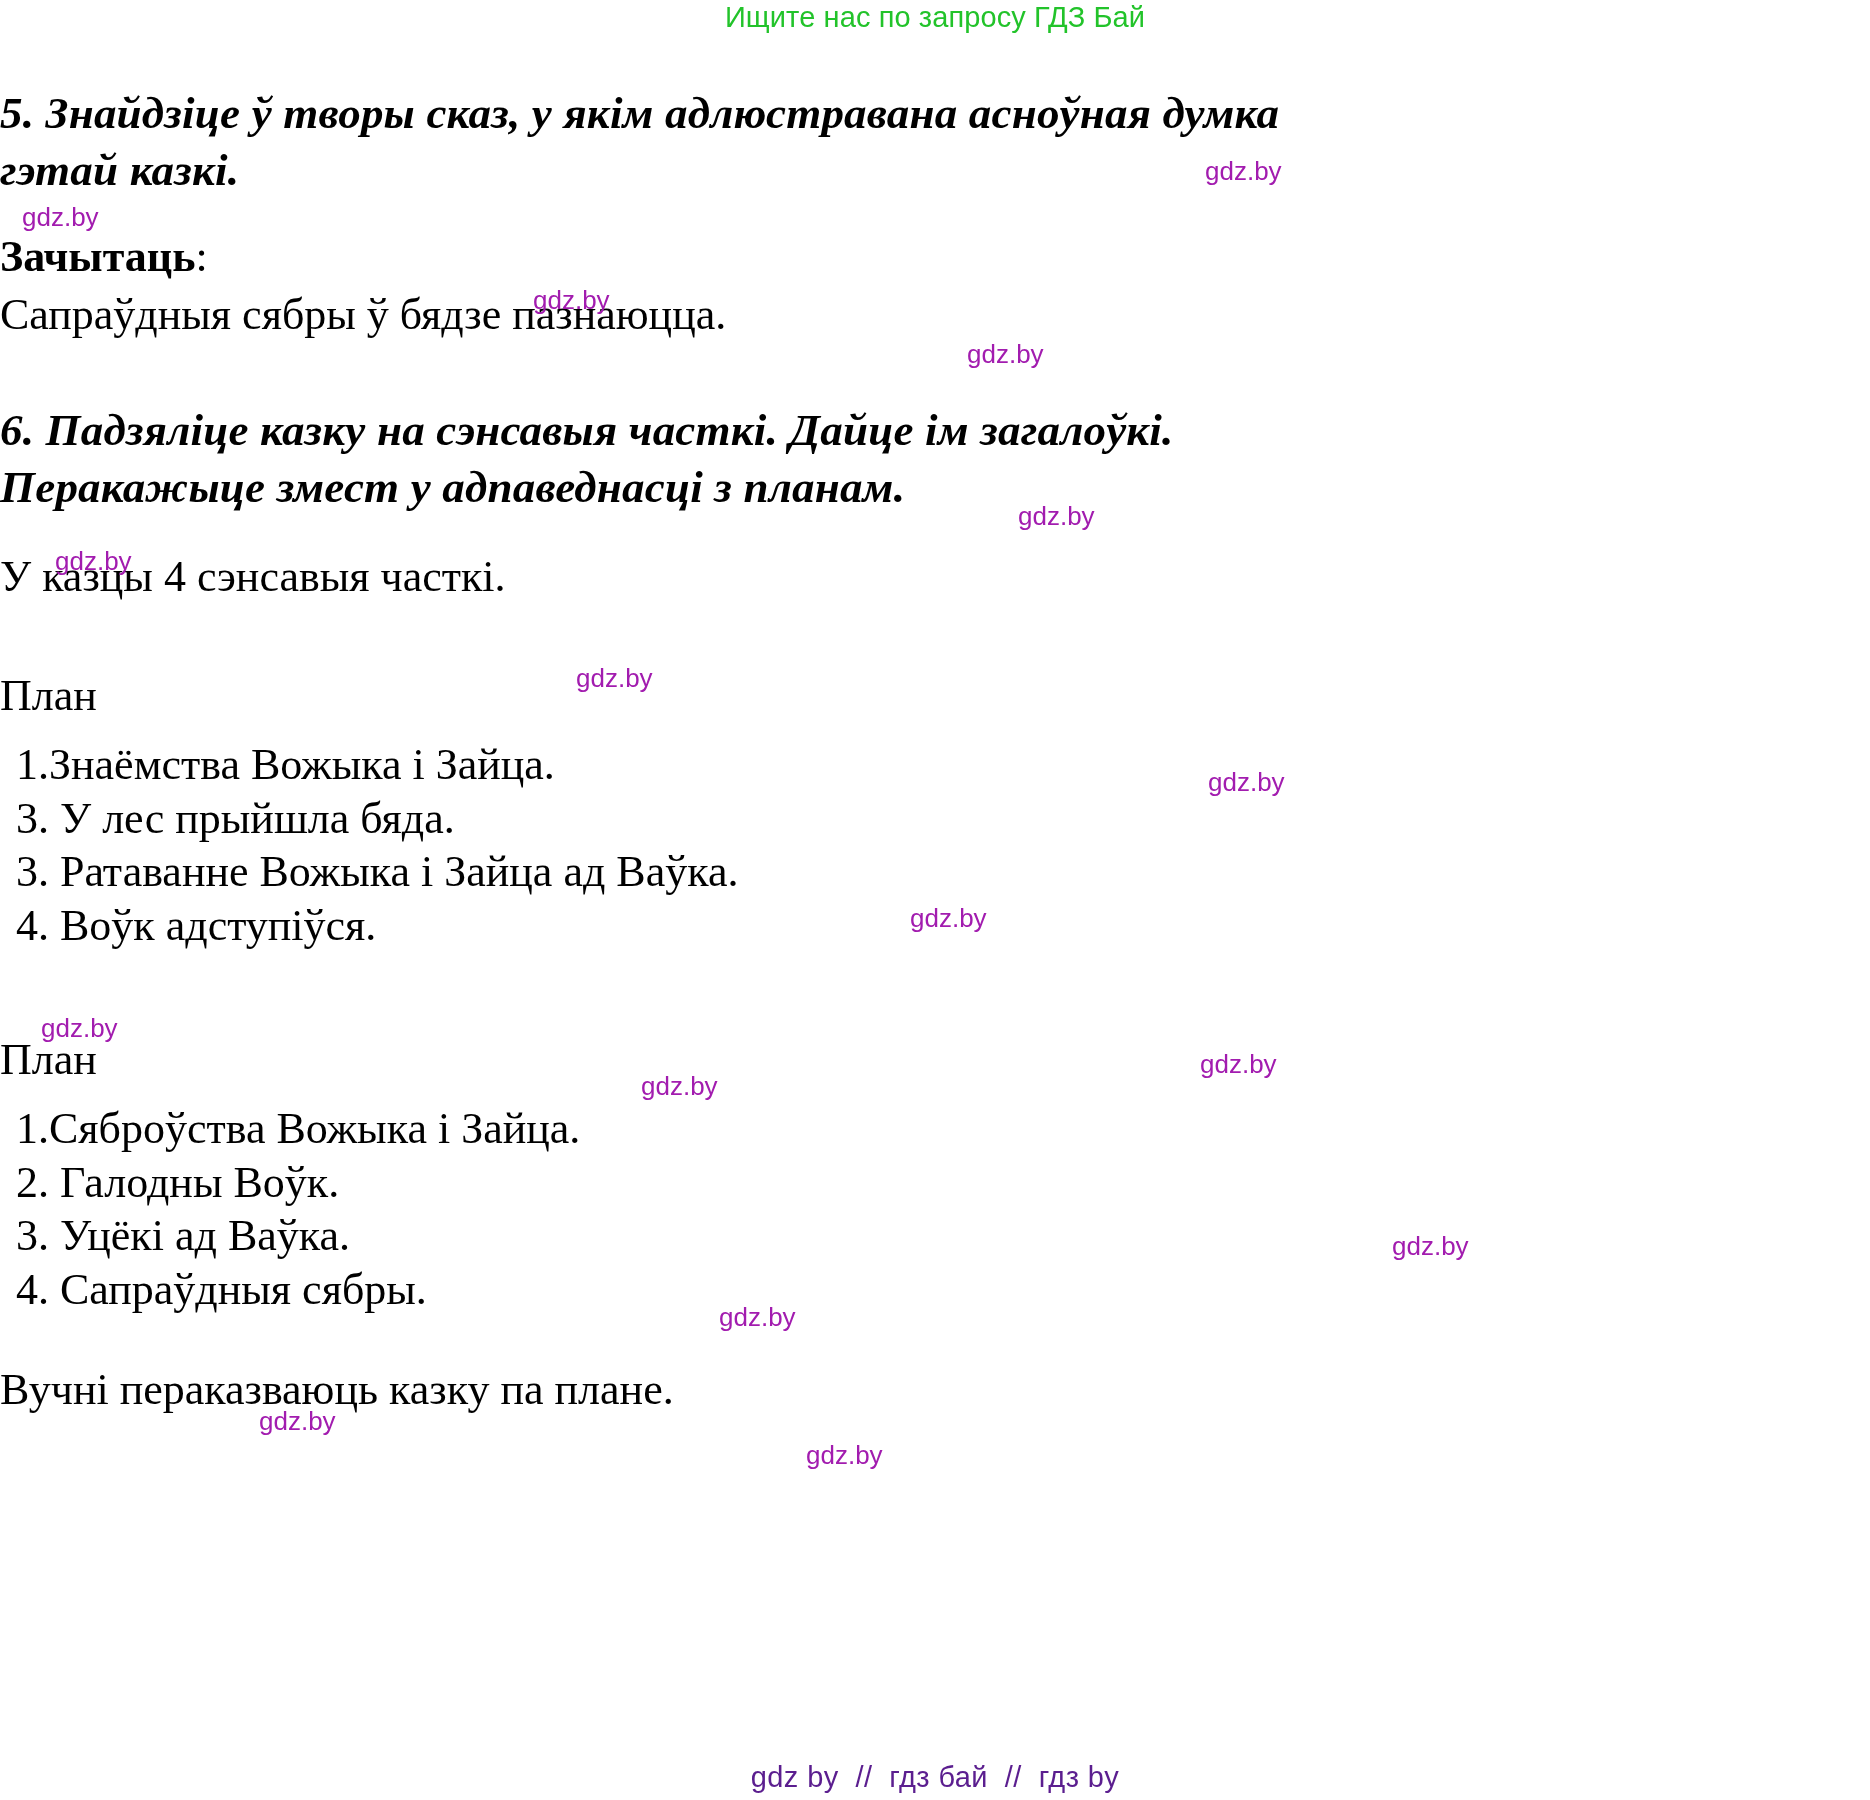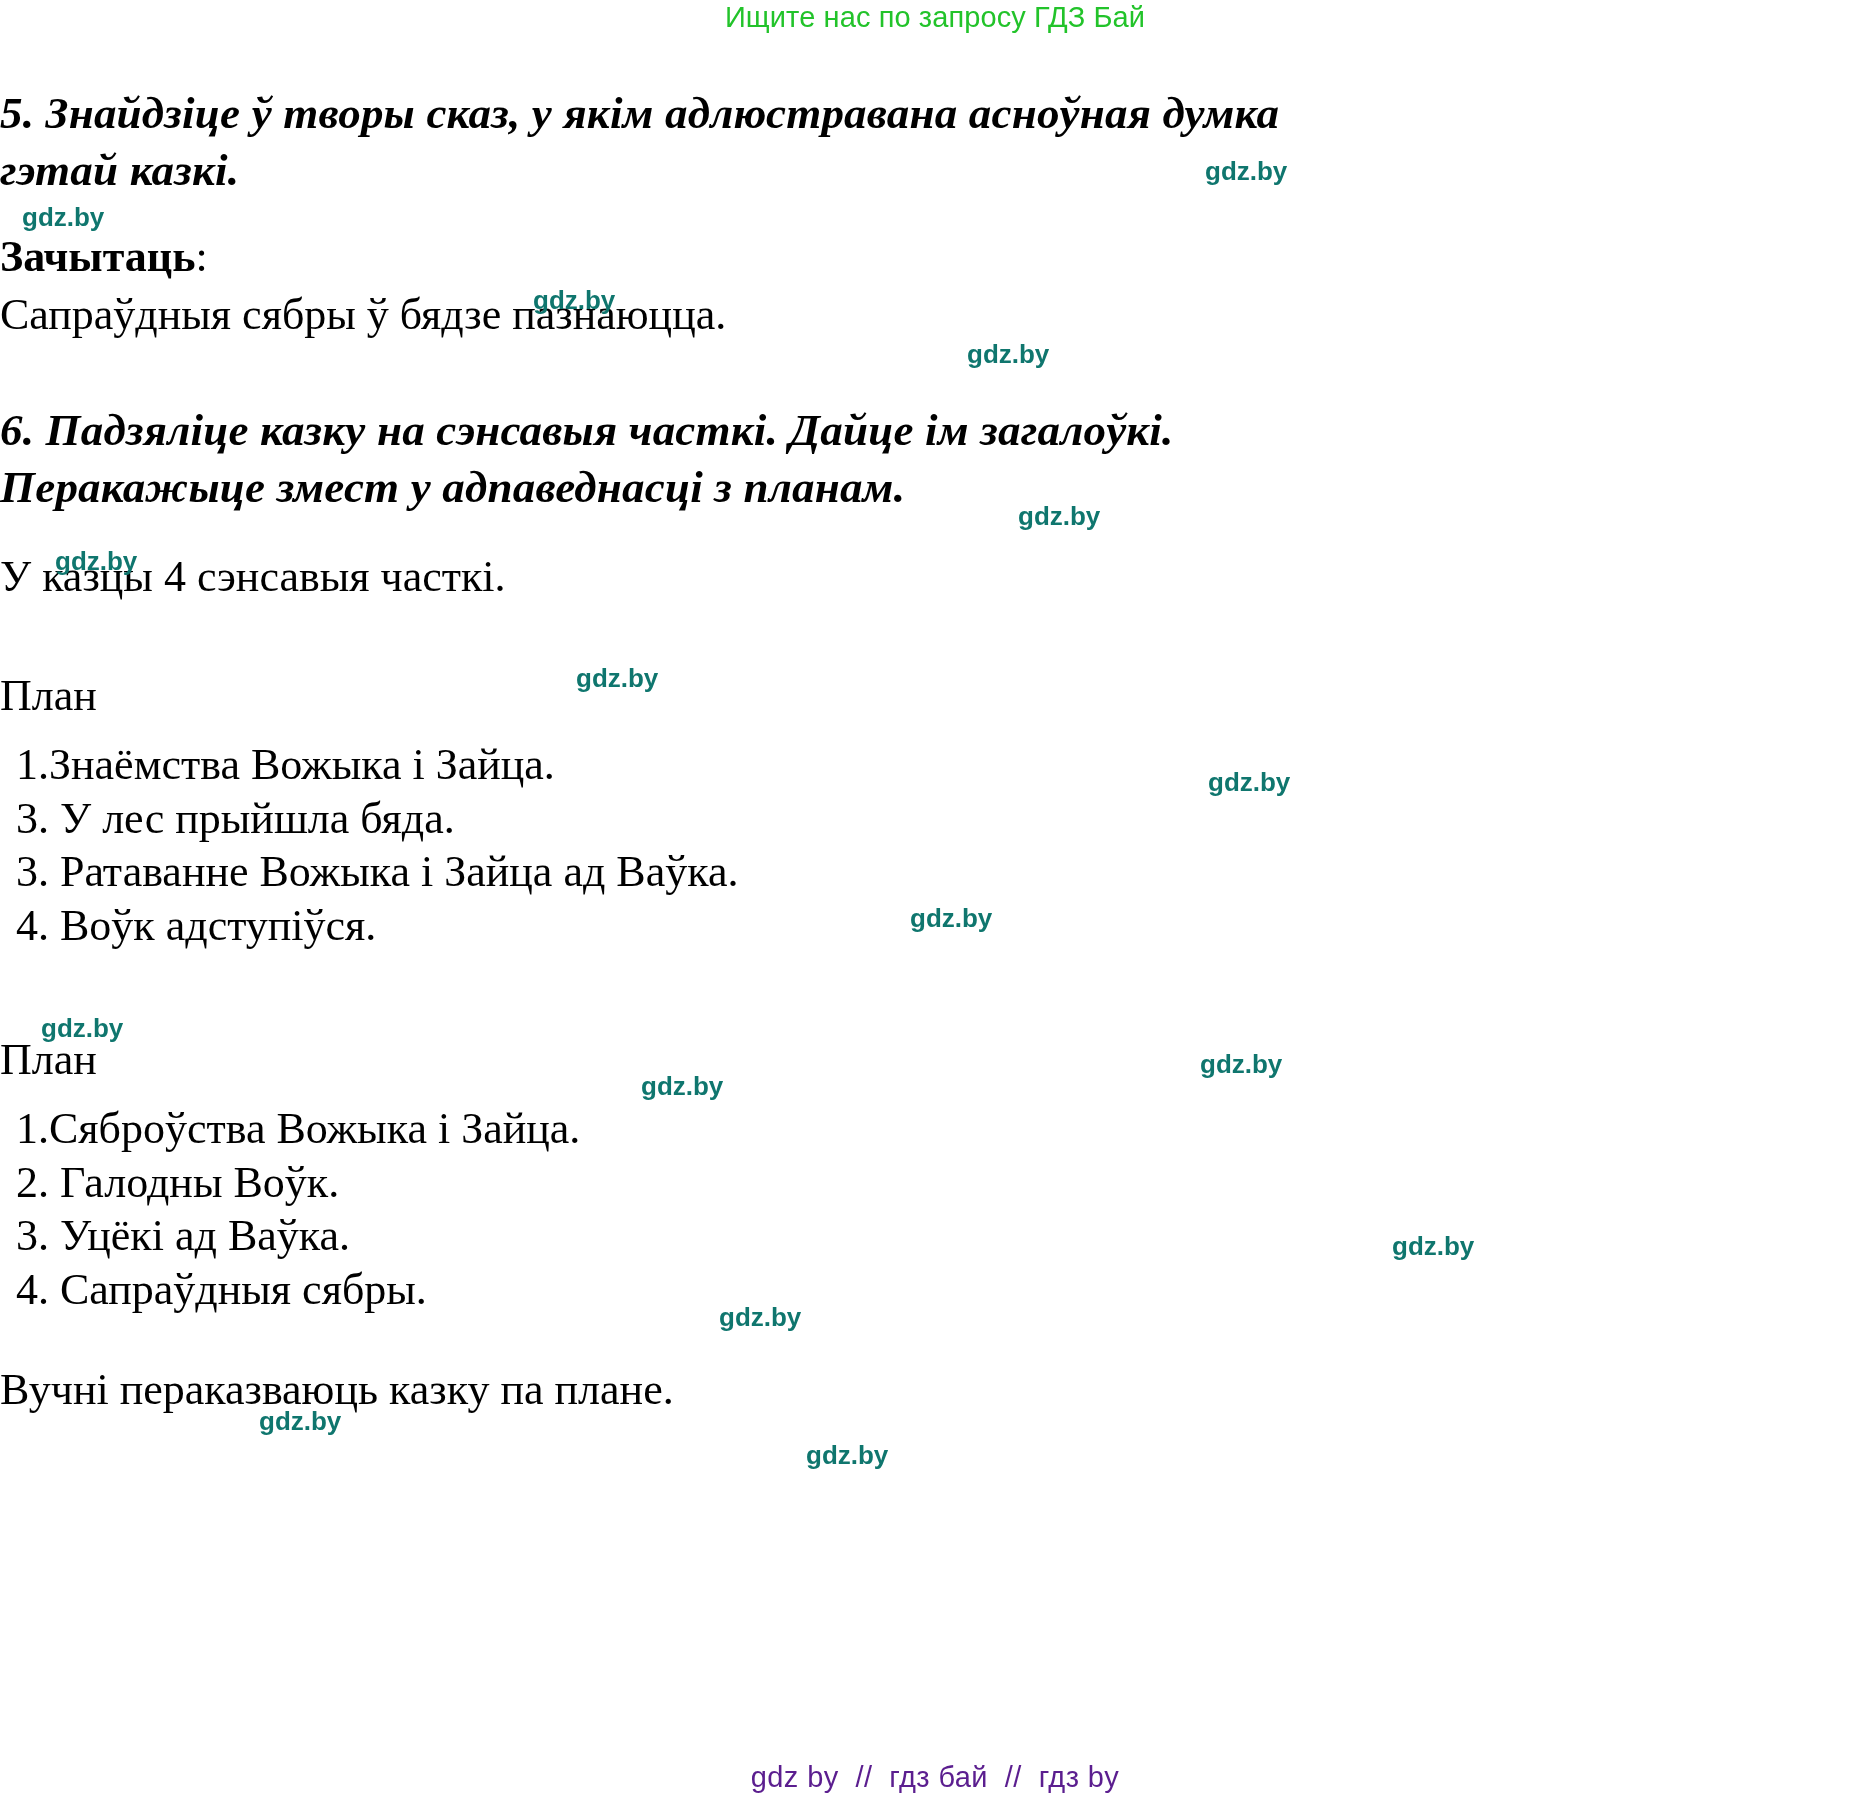--- a/index.html
+++ b/index.html
@@ -94,22 +94,22 @@
   }
 
   
   .row { position: absolute; left: 0; width: 1510px; }
 
   
   .wm {
     position: absolute;
     font-family: "Liberation Sans", "DejaVu Sans", sans-serif;
     font-size: 26px;
-    font-weight: 700;
-    color: #0f766e;
+    font-weight: 400;
+    color: #a21caf;
     white-space: nowrap;
     pointer-events: none;
     user-select: none;
   }
 
   
   .footer-bar {
     position: absolute;
     left: 0;
     bottom: 6px;

